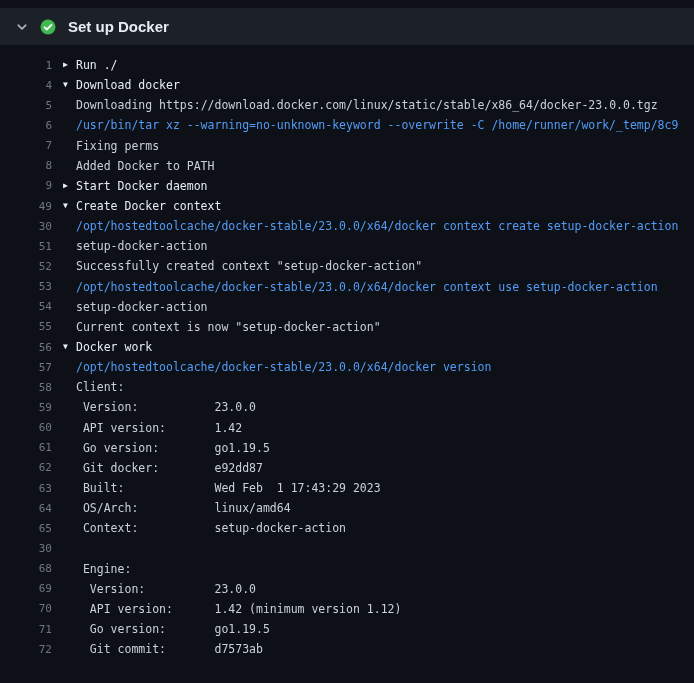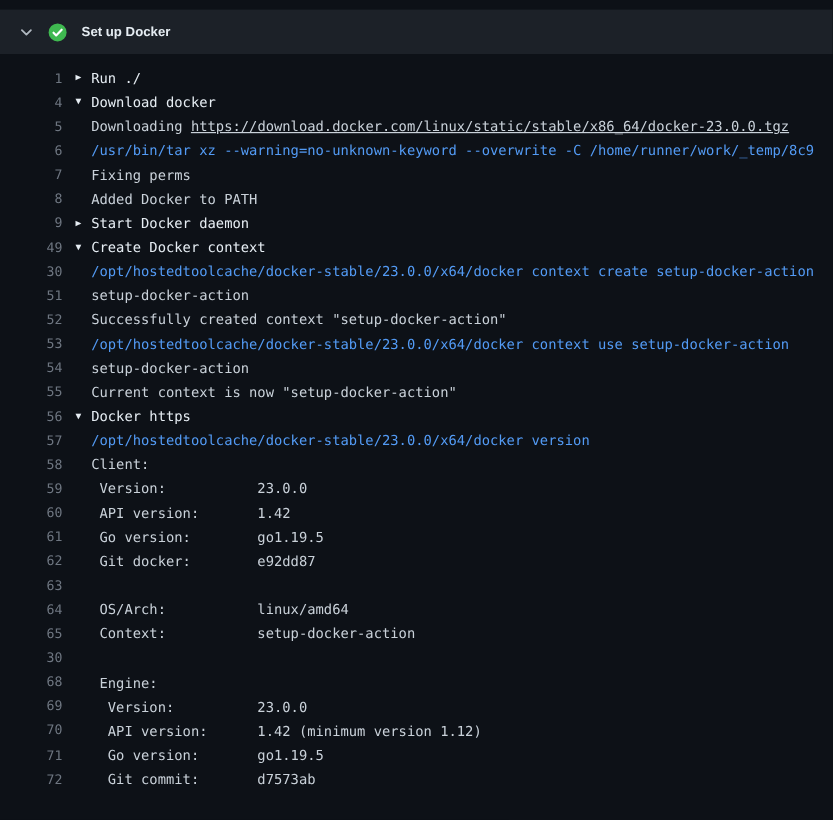--- a/index.html
+++ b/index.html
@@ -20,21 +20,21 @@
     background: var(--header-bg, #1c2128);
     padding: 0 16px;
     cursor: pointer;
   }
   .chev { display: flex; align-items: center; margin-right: 12px; }
   .chev svg path { stroke: #b0b8c0; }
   .check { display: flex; align-items: center; margin-right: 12px; }
   .check circle { fill: var(--success, #3fb950); }
   .step-title {
     color: var(--bright, #e6edf3);
-    font-size: 11px;
+    font-size: 15px;
     font-weight: 600;
   }
 
   .log-body { padding-top: 10px; }
   .line {
     display: flex;
     align-items: center;
     height: 20.15px;
     font-family: "DejaVu Sans Mono", monospace;
     font-size: 11.5px;
@@ -53,21 +53,21 @@
     flex: 0 0 24px;
     padding-left: 11px;
     font-size: 8px;
     color: var(--bright, #e6edf3);
     line-height: 20px;
   }
   .txt { color: var(--text, #c9d1d9); }
   .line.group-collapsed, .line.group-expanded { cursor: pointer; }
   .line.group-collapsed .txt, .line.group-expanded .txt { color: var(--bright, #e6edf3); }
   .line.command .txt { color: var(--command, #539bf5); }
-  .url { text-decoration: underline; cursor: pointer; }
+  .url { cursor: pointer; }
 </style>
 </head>
 <body>
 
 <div class="page">
 
   <header class="step-header">
     <span class="chev">
       <svg width="12" height="12" viewBox="0 0 16 16" fill="none">
         <path d="M3 5.5l5 5 5-5" stroke-width="2" fill="none" stroke-linecap="round" stroke-linejoin="round"></path>
@@ -149,21 +149,21 @@
     <span class="txt">setup-docker-action</span>
   </div>
       <div class="line text">
     <span class="ln">55</span>
     <span class="gutter"></span>
     <span class="txt">Current context is now "setup-docker-action"</span>
   </div>
       <div class="line group-expanded">
     <span class="ln">56</span>
     <span class="gutter">▼</span>
-    <span class="txt">Docker https</span>
+    <span class="txt">Docker work</span>
   </div>
       <div class="line command">
     <span class="ln">57</span>
     <span class="gutter"></span>
     <span class="txt">/opt/hostedtoolcache/docker-stable/23.0.0/x64/docker version</span>
   </div>
       <div class="line text">
     <span class="ln">58</span>
     <span class="gutter"></span>
     <span class="txt">Client:</span>
@@ -184,20 +184,21 @@
     <span class="txt"> Go version:        go1.19.5</span>
   </div>
       <div class="line text">
     <span class="ln">62</span>
     <span class="gutter"></span>
     <span class="txt"> Git docker:        e92dd87</span>
   </div>
       <div class="line text">
     <span class="ln">63</span>
     <span class="gutter"></span>
+    <span class="txt"> Built:             Wed Feb  1 17:43:29 2023</span>
   </div>
       <div class="line text">
     <span class="ln">64</span>
     <span class="gutter"></span>
     <span class="txt"> OS/Arch:           linux/amd64</span>
   </div>
       <div class="line text">
     <span class="ln">65</span>
     <span class="gutter"></span>
     <span class="txt"> Context:           setup-docker-action</span>

